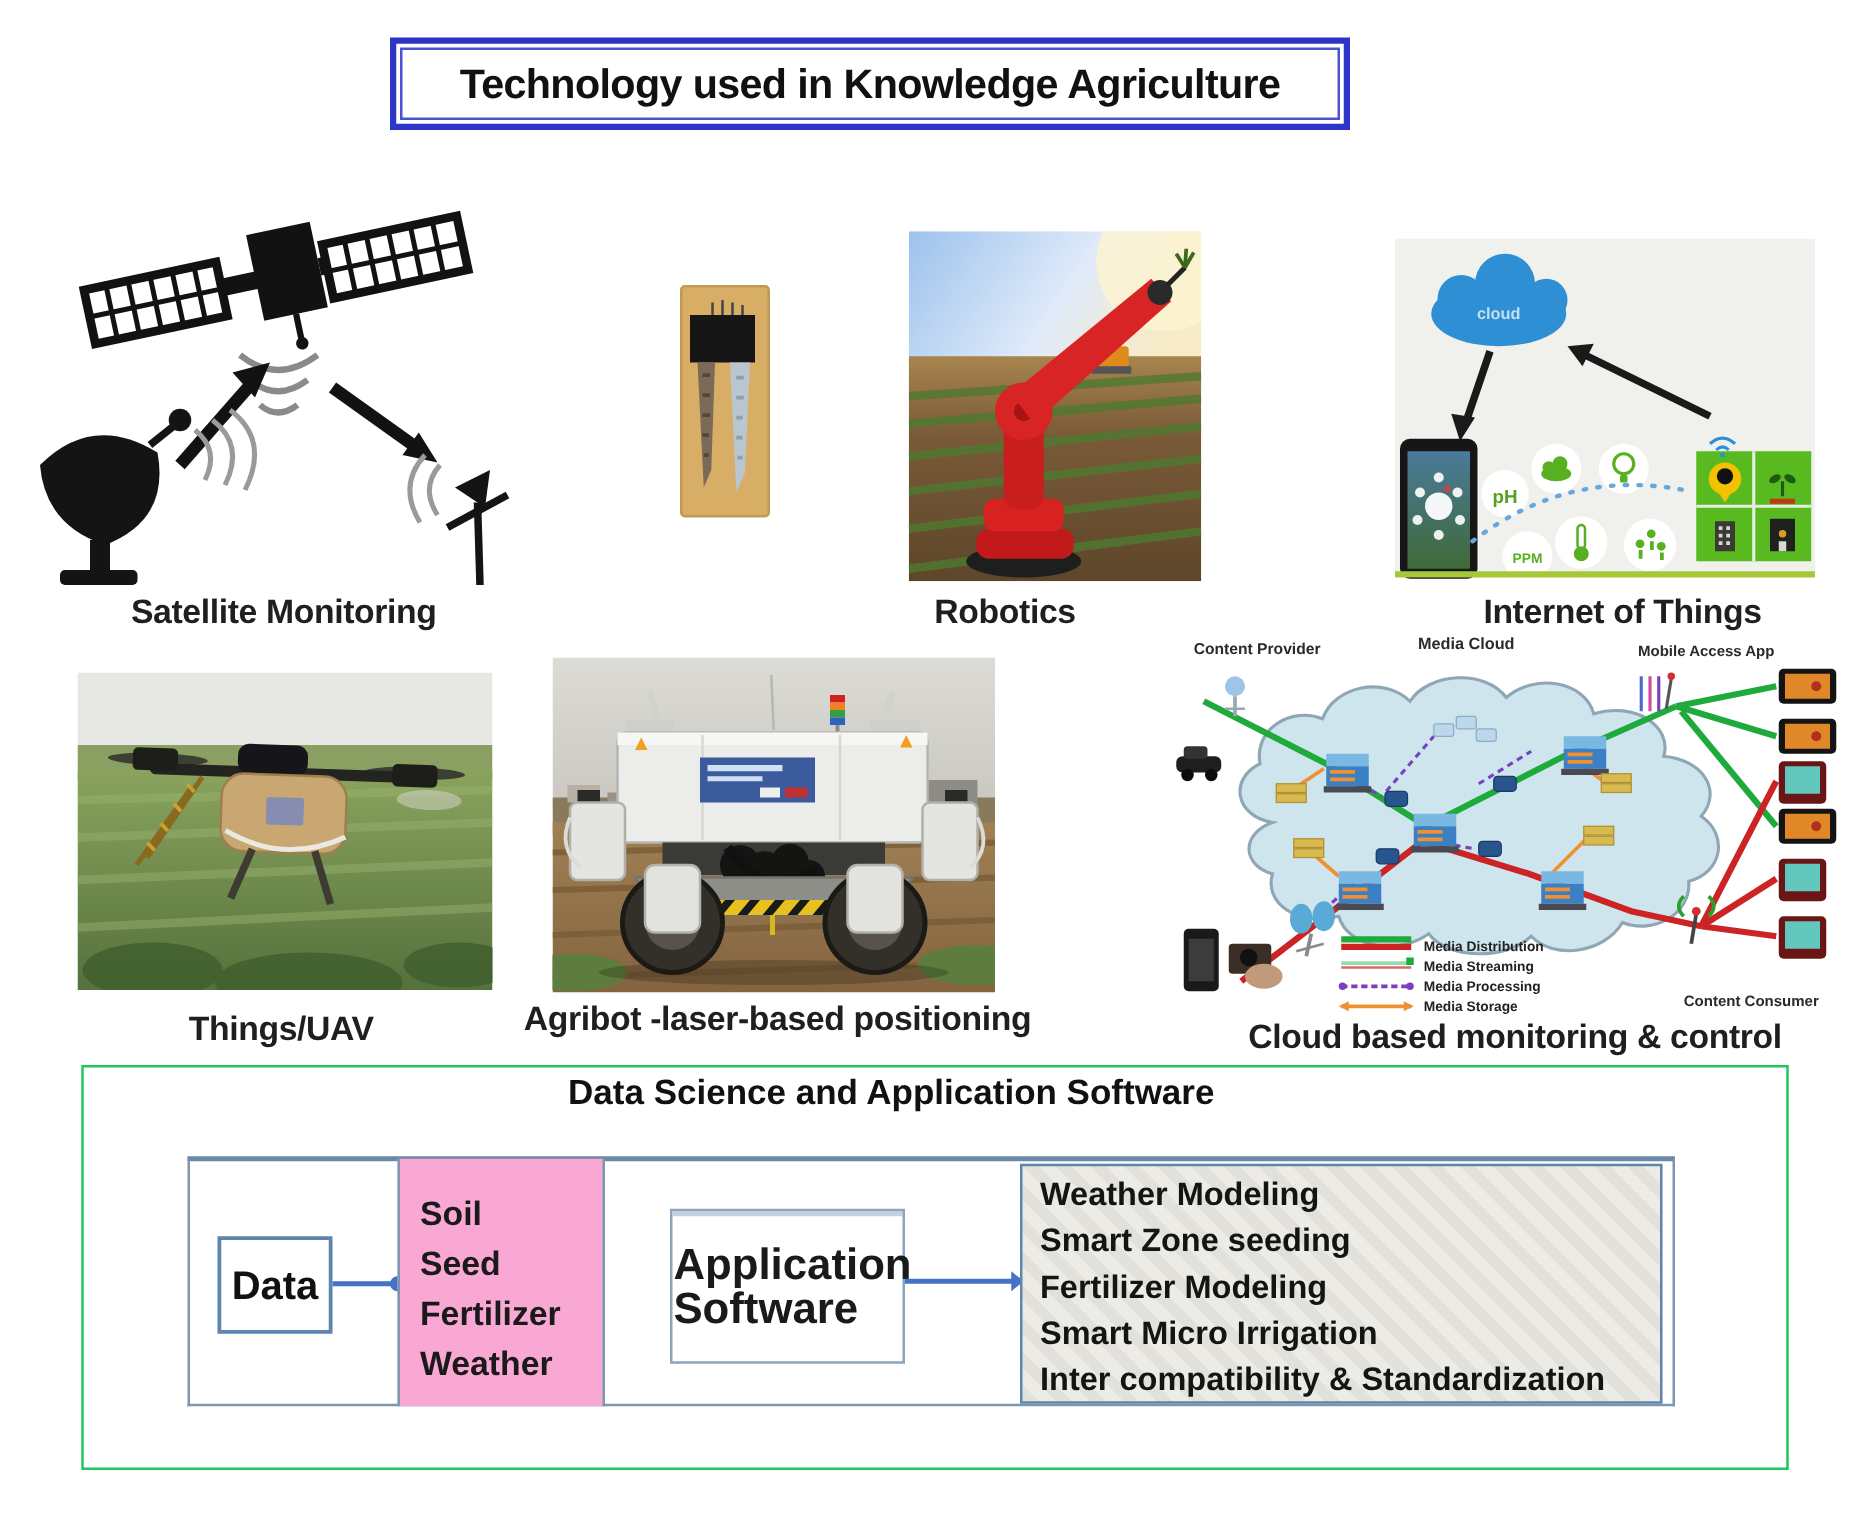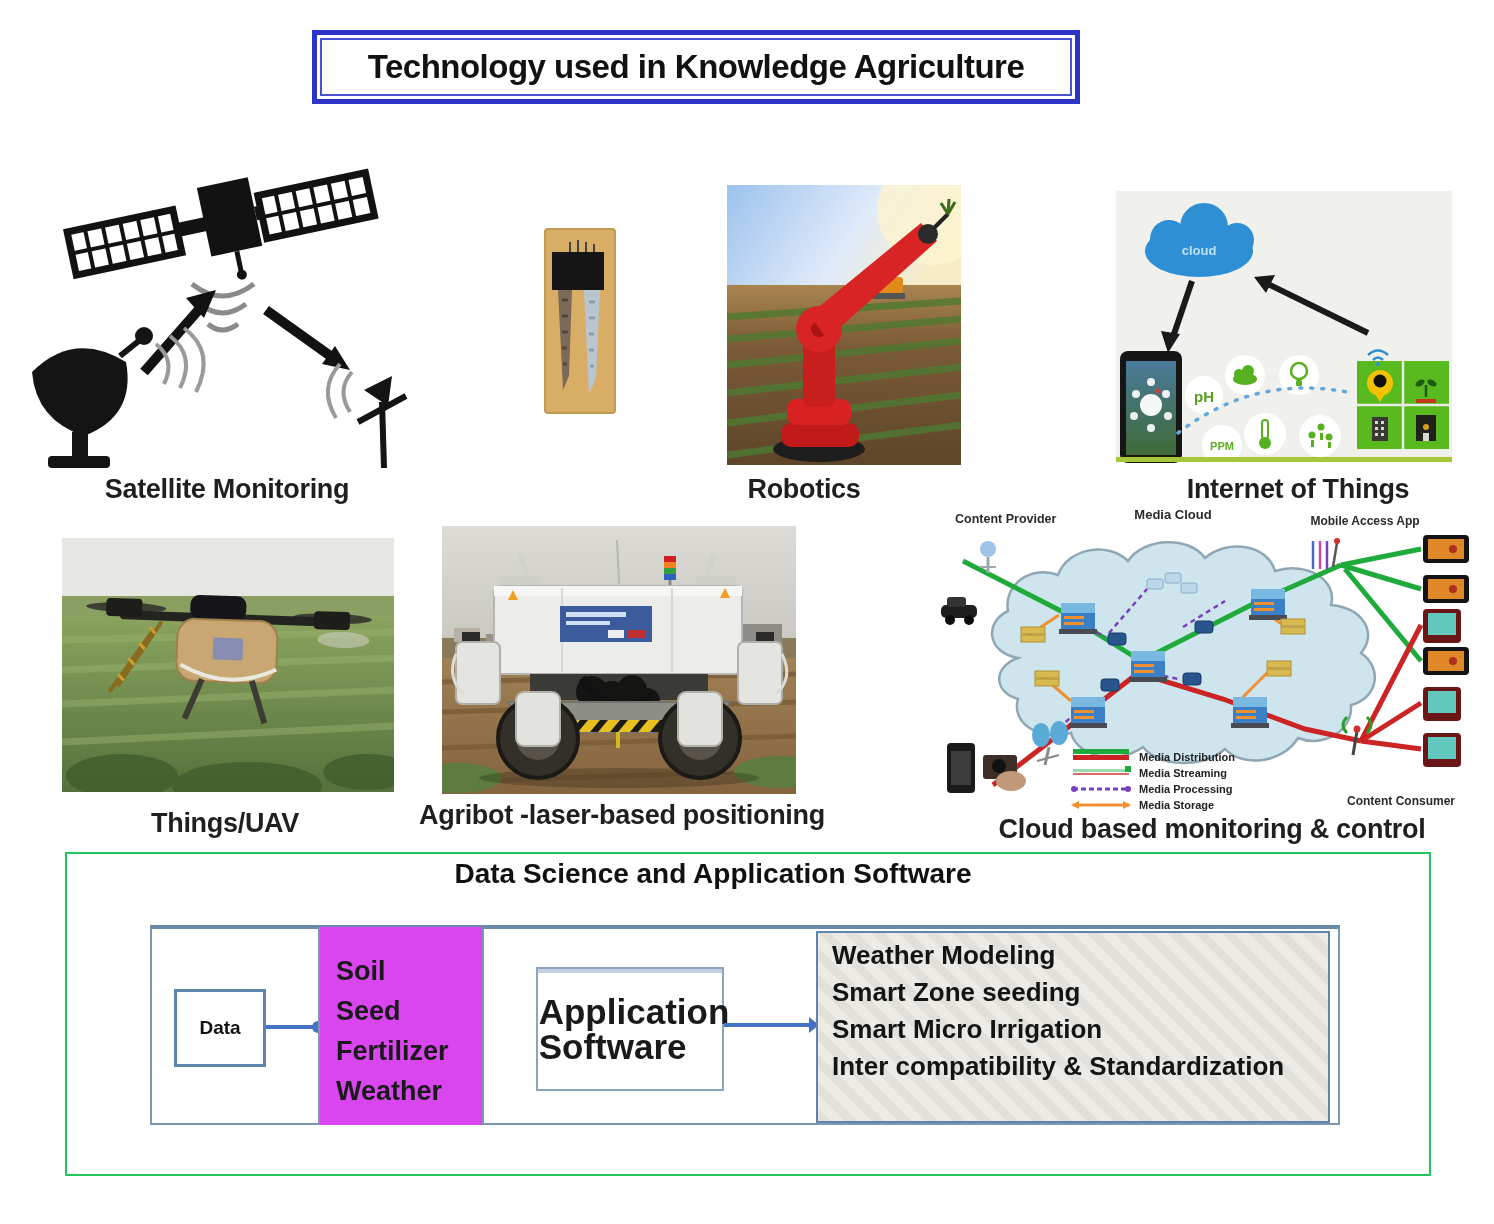--- a/index.html
+++ b/index.html
@@ -14,27 +14,27 @@
   
   .caption{position:absolute;font-weight:700;font-size:27px;color:#1f1f1f;text-align:center;letter-spacing:-0.3px;}
 
   .fig{position:absolute;}
   .fig svg{display:block;width:100%;height:100%;}
 
   
   .ds-outer{position:absolute;left:65px;top:852px;width:1366px;height:324px;border:2px solid #22c55e;background:#fff;box-sizing:border-box;}
   .ds-title{position:absolute;top:4px;left:0;width:100%;text-align:center;font-size:28px;font-weight:800;color:#111;transform:translateX(-35px);}
   .ds-inner{position:absolute;left:83px;top:71px;width:1190px;height:200px;border:2px solid #7e97b1;border-top:4px solid #6a89a6;box-sizing:border-box;background:#fff;}
-  .data-box{position:absolute;left:22px;top:60px;width:92px;height:78px;border:3px solid #5e85ab;display:flex;align-items:center;justify-content:center;font-size:19px;font-weight:700;color:#111;box-sizing:border-box;background:#fff;}
+  .data-box{position:absolute;left:22px;top:60px;width:92px;height:78px;border:3px solid #5e85ab;display:flex;align-items:center;justify-content:center;font-size:32px;font-weight:700;color:#111;box-sizing:border-box;background:#fff;}
   .conn{position:absolute;height:4px;background:#4472c4;}
   .conn .head{position:absolute;right:-9px;top:-6px;width:0;height:0;border-left:10px solid #4472c4;border-top:8px solid transparent;border-bottom:8px solid transparent;}
   .conn .dot{position:absolute;right:-6px;top:-4px;width:12px;height:12px;border-radius:50%;background:#4472c4;}
   .conn1{left:114px;top:96px;width:52px;}
   .conn2{left:572px;top:94px;width:86px;}
-  .input-col{position:absolute;left:166px;top:-2px;bottom:-2px;width:166px;background:#d946ef;border-left:2px solid #7e97b1;border-right:2px solid #7e97b1;box-sizing:border-box;padding:24px 0 0 16px;}
+  .input-col{position:absolute;left:166px;top:-2px;bottom:-2px;width:166px;background:#f9a8d4;border-left:2px solid #7e97b1;border-right:2px solid #7e97b1;box-sizing:border-box;padding:24px 0 0 16px;}
   .input-col div{font-size:27px;font-weight:600;color:#1a1a1a;line-height:40px;}
   .app-box{position:absolute;left:384px;top:38px;width:188px;height:124px;border:2px solid #8aa5bd;box-shadow:inset 0 4px 0 #c3d2de;background:#fff;display:flex;align-items:center;justify-content:center;text-align:left;font-size:35px;font-weight:600;color:#1a1a1a;line-height:35px;box-sizing:border-box;padding-left:8px;}
   .output-box{position:absolute;left:664px;top:2px;width:514px;height:192px;border:2px solid #5e85ab;box-sizing:border-box;background:#ecebe6;background-image:repeating-linear-gradient(45deg, rgba(198,196,188,0.28) 0 9px, rgba(255,255,255,0) 9px 19px);padding:4px 0 0 14px;}
   .output-box div{font-size:26px;font-weight:600;color:#141414;line-height:37px;white-space:nowrap;}
 
   text{font-family:"Liberation Sans", sans-serif;}
 </style>
 </head>
 <body>
 
@@ -672,19 +672,20 @@
         <div>Fertilizer</div>
         <div>Weather</div>
       </div>
       <div class="app-box">Application Software</div>
       <div class="conn conn2">
           <span class="head"></span>
         </div>
       <div class="output-box">
         <div>Weather Modeling</div>
         <div>Smart Zone seeding</div>
+        <div>Fertilizer Modeling</div>
         <div>Smart Micro Irrigation</div>
         <div>Inter compatibility &amp; Standardization</div>
       </div>
     </div>
   </div>
 
 </div>
 
 </body></html>

